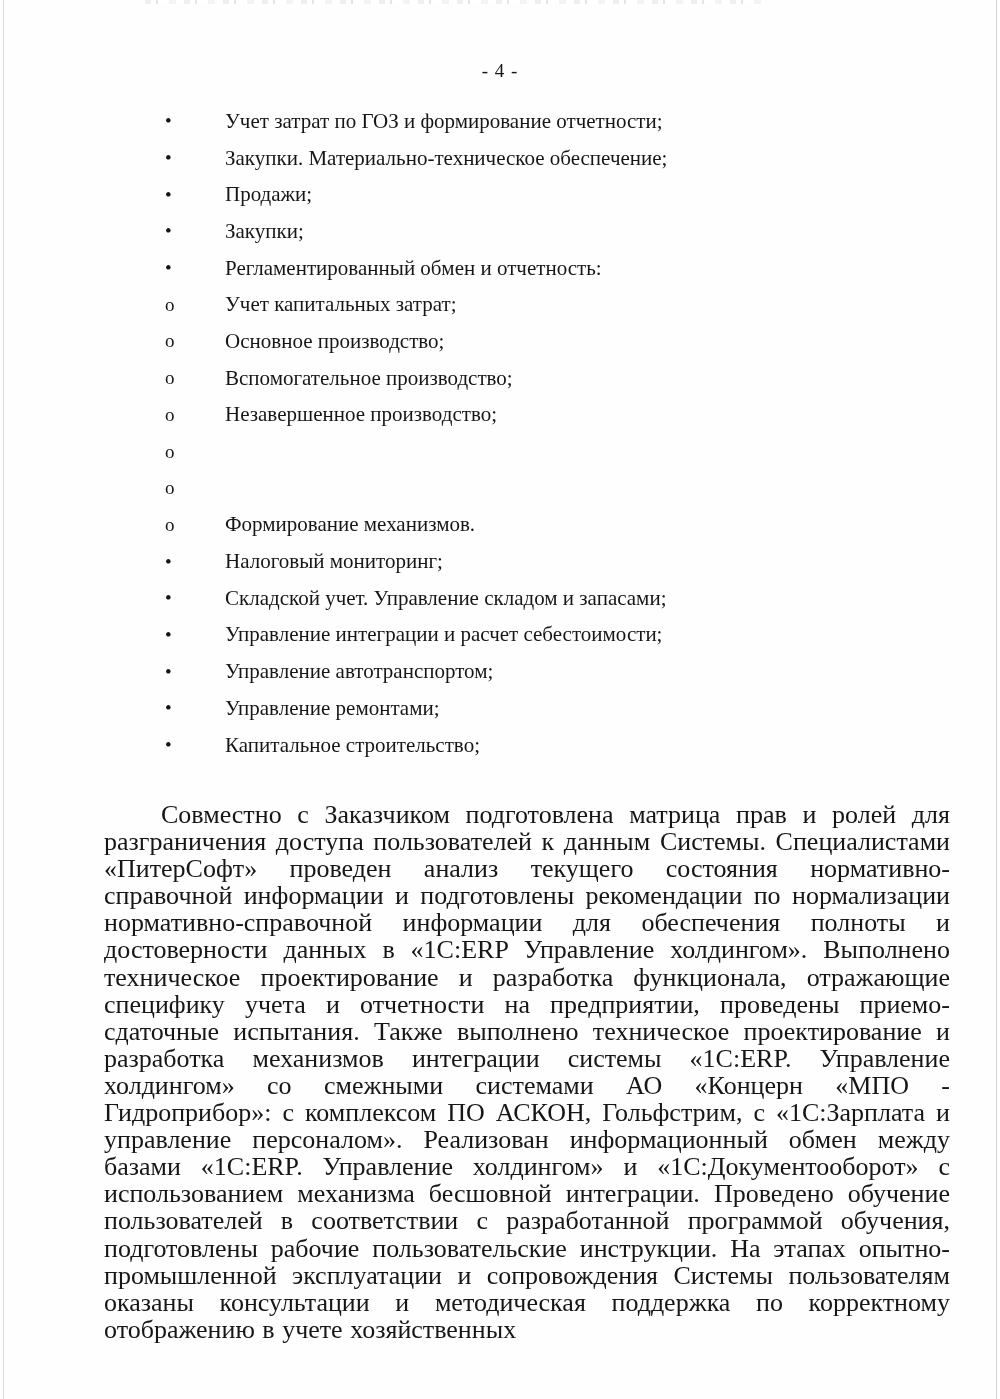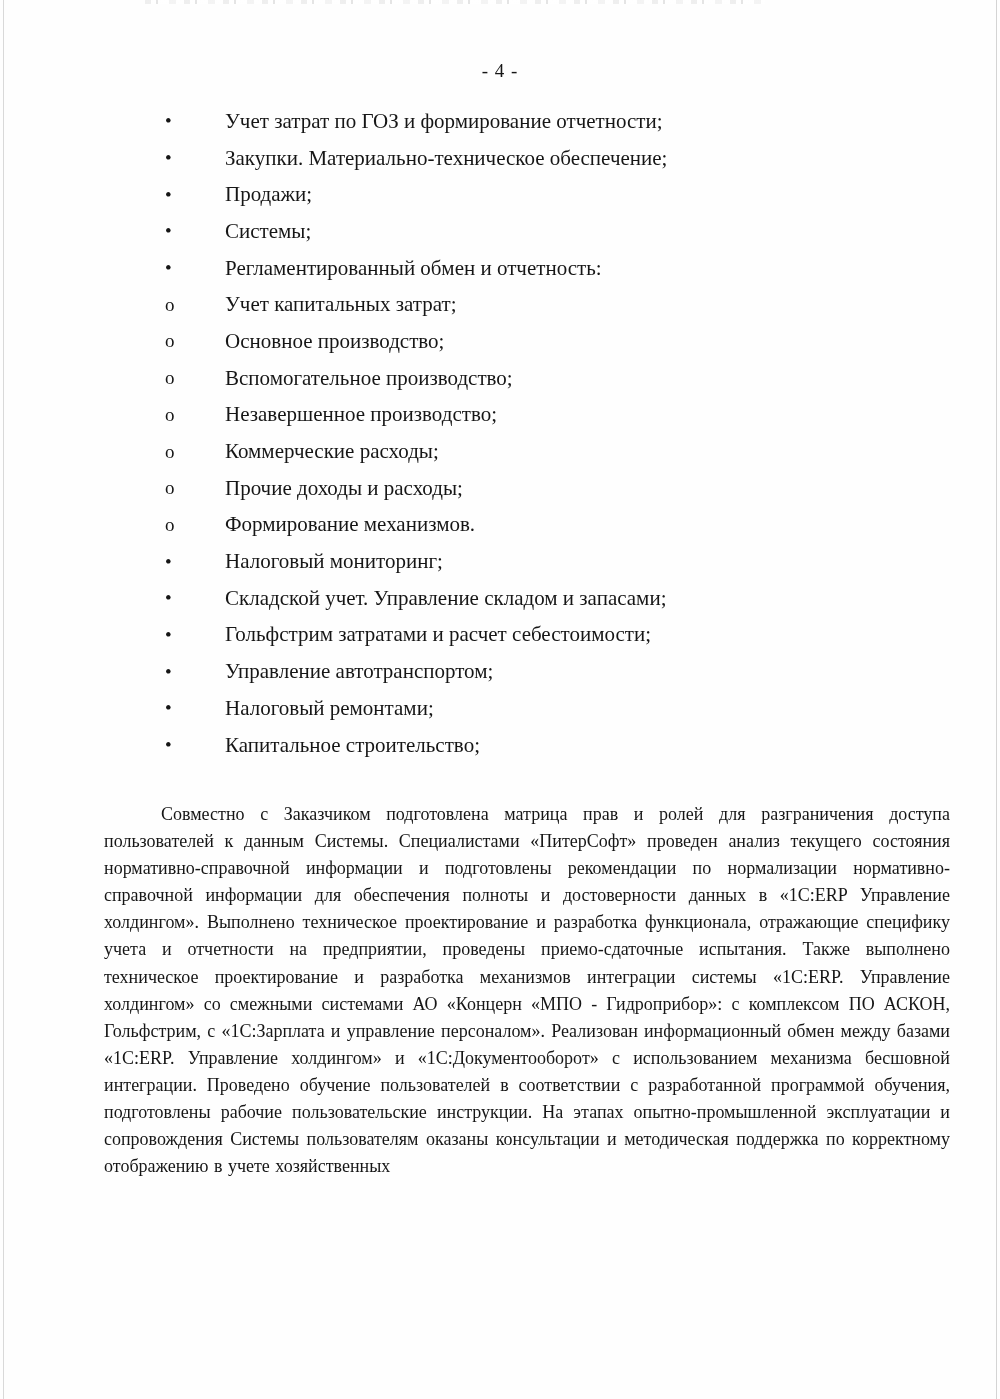--- a/index.html
+++ b/index.html
@@ -54,21 +54,21 @@
     font-size: 19px;
   }
   .list-item .item-text {
     flex: 1 1 auto;
     white-space: nowrap;
   }
   .body-paragraph {
     position: absolute;
     top: 801px; left: 104px;
     width: 846px;
-    font-size: 18px;
+    font-size: 26px;
     line-height: 27.1px;
     text-align: justify;
     text-indent: 57px;
     word-spacing: 1px;
   }
 </style>
 </head>
 <body>
 
 <div class="scan-edge left"></div>
@@ -85,21 +85,21 @@
   <div class="list-item">
     <span class="marker">•</span>
     <span class="item-text">Закупки. Материально-техническое обеспечение;</span>
   </div>
   <div class="list-item">
     <span class="marker">•</span>
     <span class="item-text">Продажи;</span>
   </div>
   <div class="list-item">
     <span class="marker">•</span>
-    <span class="item-text">Системы;</span>
+    <span class="item-text">Закупки;</span>
   </div>
   <div class="list-item">
     <span class="marker">•</span>
     <span class="item-text">Регламентированный обмен и отчетность:</span>
   </div>
   <div class="list-item">
     <span class="marker">o</span>
     <span class="item-text">Учет капитальных затрат;</span>
   </div>
   <div class="list-item">
@@ -109,49 +109,47 @@
   <div class="list-item">
     <span class="marker">o</span>
     <span class="item-text">Вспомогательное производство;</span>
   </div>
   <div class="list-item">
     <span class="marker">o</span>
     <span class="item-text">Незавершенное производство;</span>
   </div>
   <div class="list-item">
     <span class="marker">o</span>
-    <span class="item-text">Коммерческие расходы;</span>
   </div>
   <div class="list-item">
     <span class="marker">o</span>
-    <span class="item-text">Прочие доходы и расходы;</span>
   </div>
   <div class="list-item">
     <span class="marker">o</span>
     <span class="item-text">Формирование механизмов.</span>
   </div>
   <div class="list-item">
     <span class="marker">•</span>
     <span class="item-text">Налоговый мониторинг;</span>
   </div>
   <div class="list-item">
     <span class="marker">•</span>
     <span class="item-text">Складской учет. Управление складом и запасами;</span>
   </div>
   <div class="list-item">
     <span class="marker">•</span>
-    <span class="item-text">Гольфстрим затратами и расчет себестоимости;</span>
+    <span class="item-text">Управление интеграции и расчет себестоимости;</span>
   </div>
   <div class="list-item">
     <span class="marker">•</span>
     <span class="item-text">Управление автотранспортом;</span>
   </div>
   <div class="list-item">
     <span class="marker">•</span>
-    <span class="item-text">Налоговый ремонтами;</span>
+    <span class="item-text">Управление ремонтами;</span>
   </div>
   <div class="list-item">
     <span class="marker">•</span>
     <span class="item-text">Капитальное строительство;</span>
   </div>
 </div>
 
 <p class="body-paragraph">Совместно с Заказчиком подготовлена матрица прав и ролей для разграничения доступа пользователей к данным Системы. Специалистами «ПитерСофт» проведен анализ текущего состояния нормативно-справочной информации и подготовлены рекомендации по нормализации нормативно-справочной информации для обеспечения полноты и достоверности данных в «1С:ERP Управление холдингом». Выполнено техническое проектирование и разработка функционала, отражающие специфику учета и отчетности на предприятии, проведены приемо-сдаточные испытания. Также выполнено техническое проектирование и разработка механизмов интеграции системы «1С:ERP. Управление холдингом» со смежными системами АО «Концерн «МПО - Гидроприбор»: с комплексом ПО АСКОН, Гольфстрим, с «1С:Зарплата и управление персоналом». Реализован информационный обмен между базами «1С:ERP. Управление холдингом» и «1С:Документооборот» с использованием механизма бесшовной интеграции. Проведено обучение пользователей в соответствии с разработанной программой обучения, подготовлены рабочие пользовательские инструкции. На этапах опытно-промышленной эксплуатации и сопровождения Системы пользователям оказаны консультации и методическая поддержка по корректному отображению в учете хозяйственных</p>
 
 </body></html>

